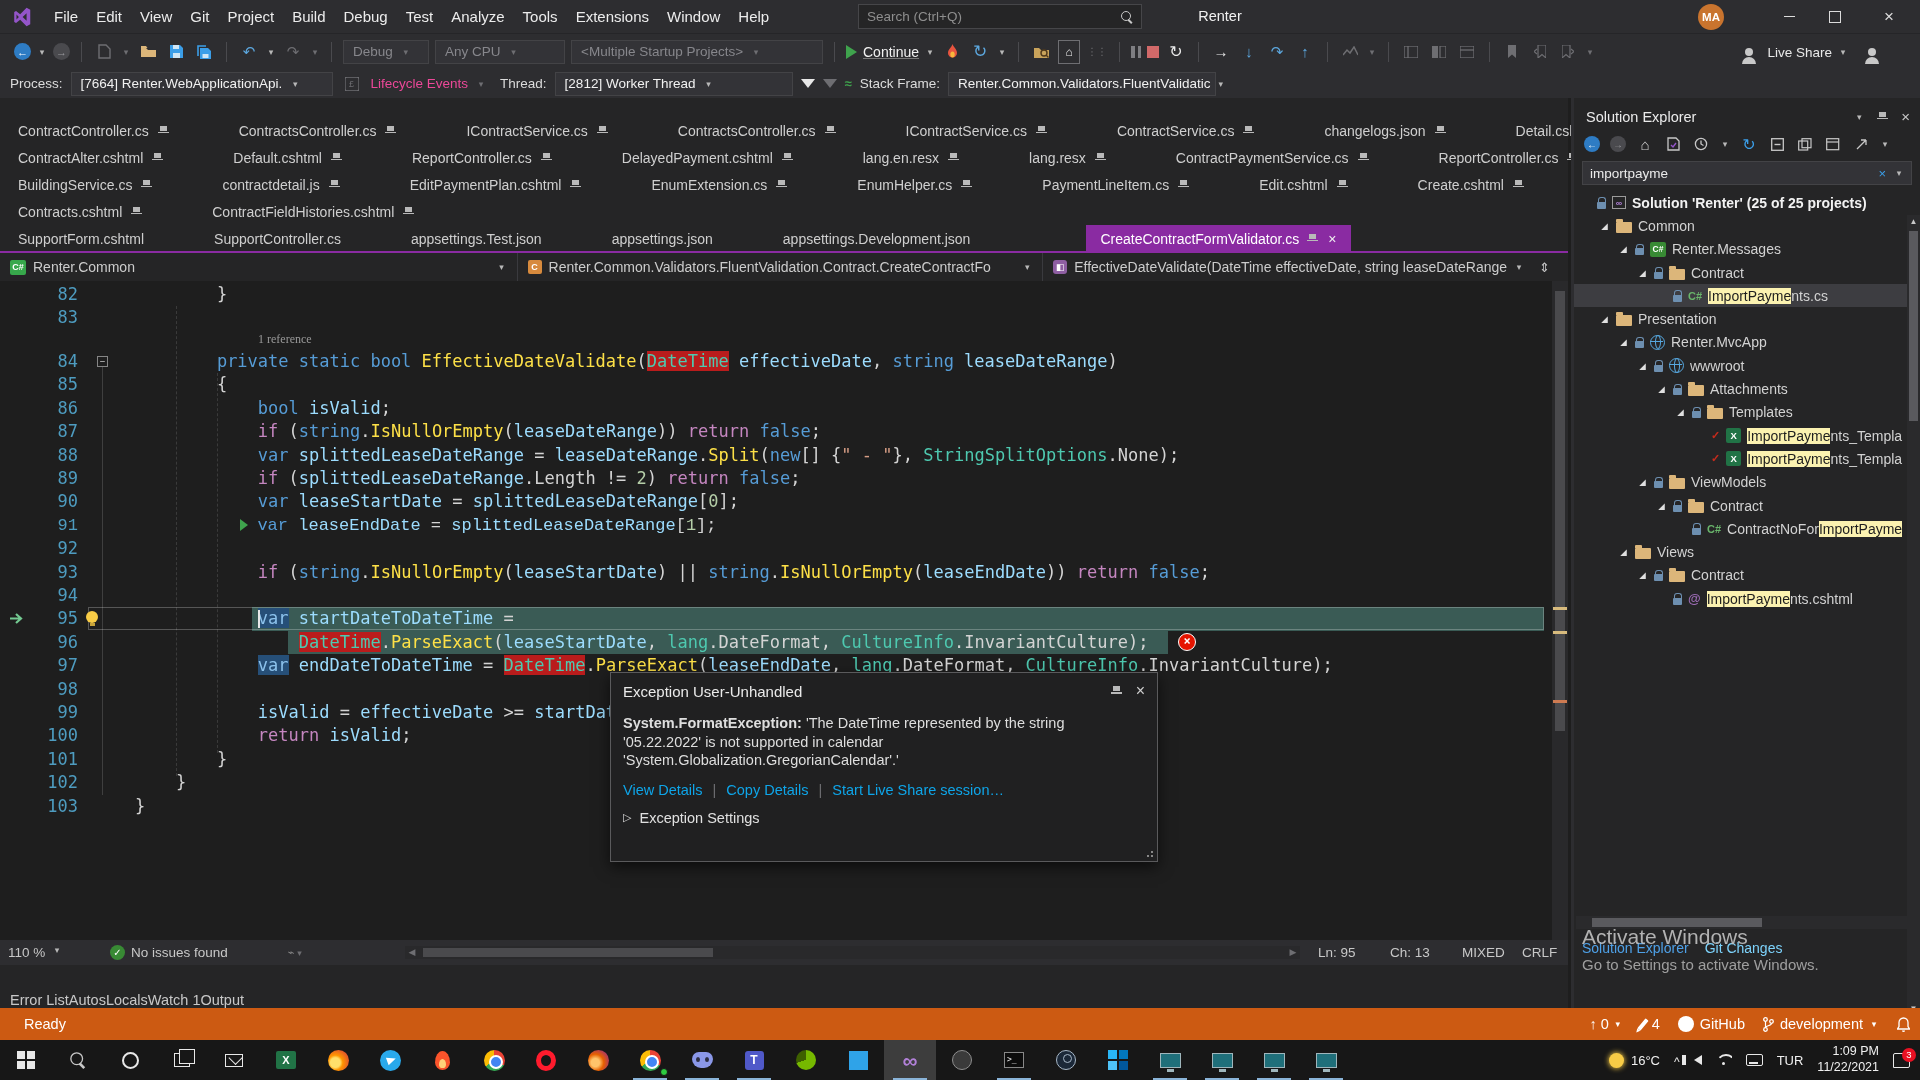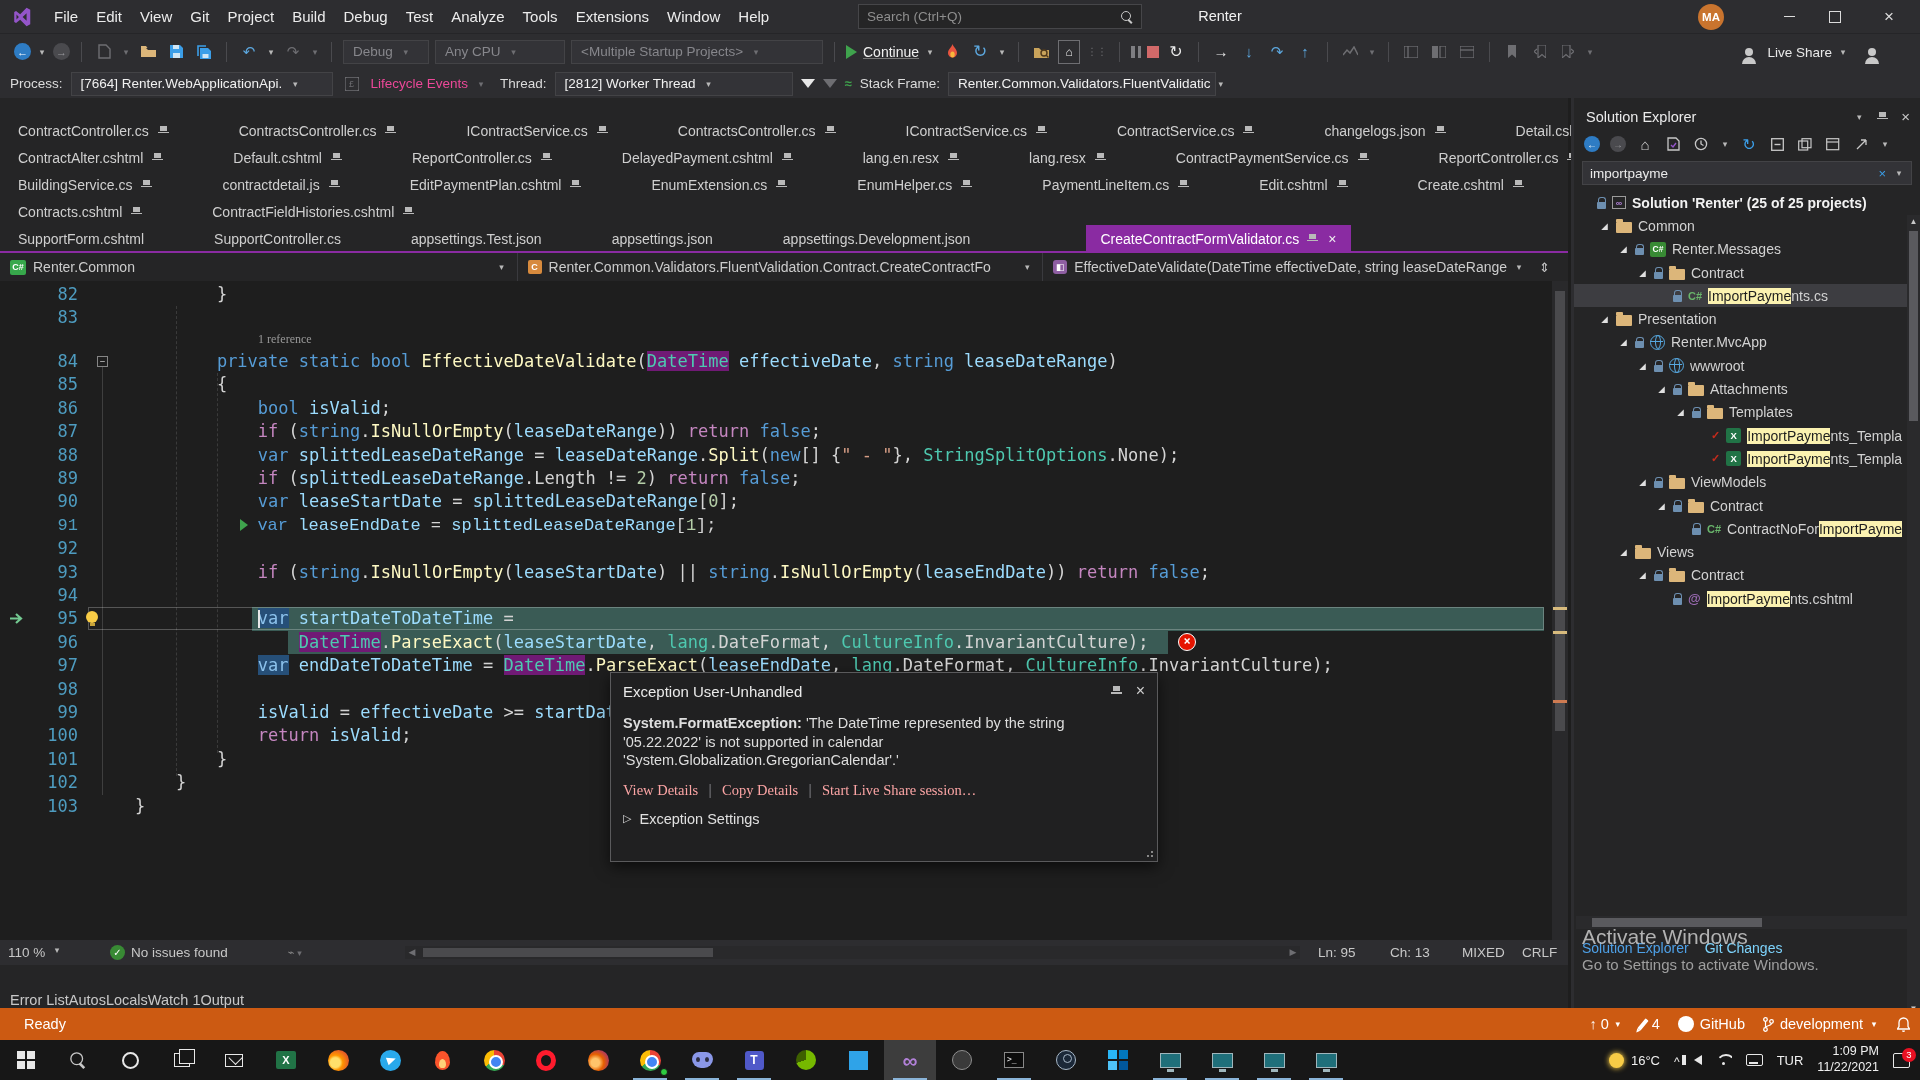--- a/index.html
+++ b/index.html
@@ -66,23 +66,23 @@
   .csbadge { width:16px; height:15px; background:#37A84B; color:#fff; font-size:9px; font-weight:bold; display:inline-flex; align-items:center; justify-content:center; border-radius:2px; }
   .clsbadge { width:14px; height:14px; background:#D78A3D; border-radius:2px; color:#fff; font-size:9px; font-weight:bold; display:inline-flex; align-items:center; justify-content:center; }
   .methbadge { width:14px; height:14px; background:#8E5EA2; border-radius:3px; color:#fff; font-size:9px; display:inline-flex; align-items:center; justify-content:center; }
   .splitic { margin-left:auto; color:#C8C8C8; font-size:13px; padding:0 8px; display:flex; align-items:center; }
 
   
   #editor { position:absolute; left:0; top:281px; width:1552px; height:659px; background:var(--ed); overflow:hidden; }
   .crow { position:absolute; left:0; width:1552px; height:23.4px; line-height:23.4px; font-family:"DejaVu Sans Mono", monospace; font-size:17px; white-space:pre; }
   .crow .ln { position:absolute; left:0; top:0; width:78px; text-align:right; color:#4E9CC0; }
   .crow .ct { position:absolute; left:135px; top:0; }
-  .tk-k{color:#569CD6}.tk-c{color:#C586C0}.tk-t{color:#4EC9B0}.tk-m{color:#fef9c3}.tk-v{color:#9CDCFE}
+  .tk-k{color:#569CD6}.tk-c{color:#C586C0}.tk-t{color:#4EC9B0}.tk-m{color:#fde047}.tk-v{color:#9CDCFE}
   .tk-s{color:#D69D85}.tk-n{color:#B5CEA8}.tk-p{color:#D4D4D4}
-  .tk-kb{color:#8CC2EC;background:#264F78}.tk-tb{color:#4EC9B0;background:#701a75}
+  .tk-kb{color:#8CC2EC;background:#264F78}.tk-tb{color:#4EC9B0;background:#b91c1c}
   #codelens { position:absolute; left:258px; top:51px; font-size:12px; color:#999999;font-family:Liberation Serif, serif; }
   .guide { position:absolute; border-left:1px dashed #3A3A3A; width:0; }
   .selband { position:absolute; top:0; height:23.4px; background:#3A5B55; }
   .curline-box { position:absolute; left:88px; top:0; width:1456px; height:23px; border:1px solid rgba(255,255,255,0.25); }
   .foldbox { position:absolute; left:97px; top:6px; width:11px; height:11px; border:1px solid #858585; color:#C8C8C8; font-size:9px; line-height:9px; text-align:center; background:var(--ed); }
   .foldline { position:absolute; left:102px; width:0; border-left:1px solid #3F3F3F; }
   .stepmark { position:absolute; left:240px; top:5px; width:0; height:0; border-left:8px solid #3FA34D; border-top:6px solid transparent; border-bottom:6px solid transparent; }
   .bulb { position:absolute; left:86px; top:4px; width:12px; height:12px; border-radius:50%; background:#F8CC46; }
   .bulb::after { content:""; position:absolute; left:3.5px; top:12px; width:5px; height:3px; background:#C8A43A; }
   .xcirc { position:absolute; left:1178px; top:2px; width:18px; height:18px; border-radius:50%; background:#E51400; border:1.5px solid #fff; color:#fff; font-size:12px; line-height:15px; text-align:center; font-weight:bold; }
@@ -90,21 +90,21 @@
   #vsb { position:absolute; left:1552px; top:281px; width:16px; height:659px; background:#29292B; }
   #vsb .thumb { position:absolute; left:3px; top:10px; width:10px; height:440px; background:#4A4A4D; }
   .mark { position:absolute; left:1px; width:14px; height:3px; }
 
   
   #popup { position:absolute; left:610px; top:672px; width:548px; height:190px; background:#202021; border:1px solid #5A5A5C; box-shadow:0 5px 14px rgba(0,0,0,0.6); z-index:30; }
   #popup .ptitle { display:flex; align-items:center; padding:9px 12px 6px; font-size:15px; color:#EAEAEA; }
   #popup .ptools { margin-left:auto; display:flex; gap:14px; align-items:center; color:#D0D0D0; }
   #popup .pbody { padding:8px 12px 0; font-size:14.5px; color:#DEDEDE; width:470px; line-height:1.28; }
   #popup .plinks { padding:12px 12px 0; font-size:14.5px; display:flex; gap:10px; align-items:center; }
-  #popup .plinks .lnk { color:#fca5a5;font-family:Liberation Serif, serif; }
+  #popup .plinks .lnk { color:#0ea5e9; }
   #popup .plinks .sep { color:#6E6E72; }
   #popup .psettings { padding:12px 12px 0; font-size:14.5px; color:#E0E0E0; display:flex; gap:8px; align-items:center; }
   #popup .grip { position:absolute; right:3px; bottom:3px; width:8px; height:8px; background:
      radial-gradient(circle at 2px 6px, #888 1px, transparent 1.3px),
      radial-gradient(circle at 6px 6px, #888 1px, transparent 1.3px),
      radial-gradient(circle at 6px 2px, #888 1px, transparent 1.3px); }
 
   
   #estatus { position:absolute; left:0; top:940px; width:1568px; height:25px; background:var(--chrome); display:flex; align-items:center; font-size:13.5px; color:#C8C8C8; }
   #zoomsel { width:70px; display:flex; justify-content:space-between; padding:0 8px; }

